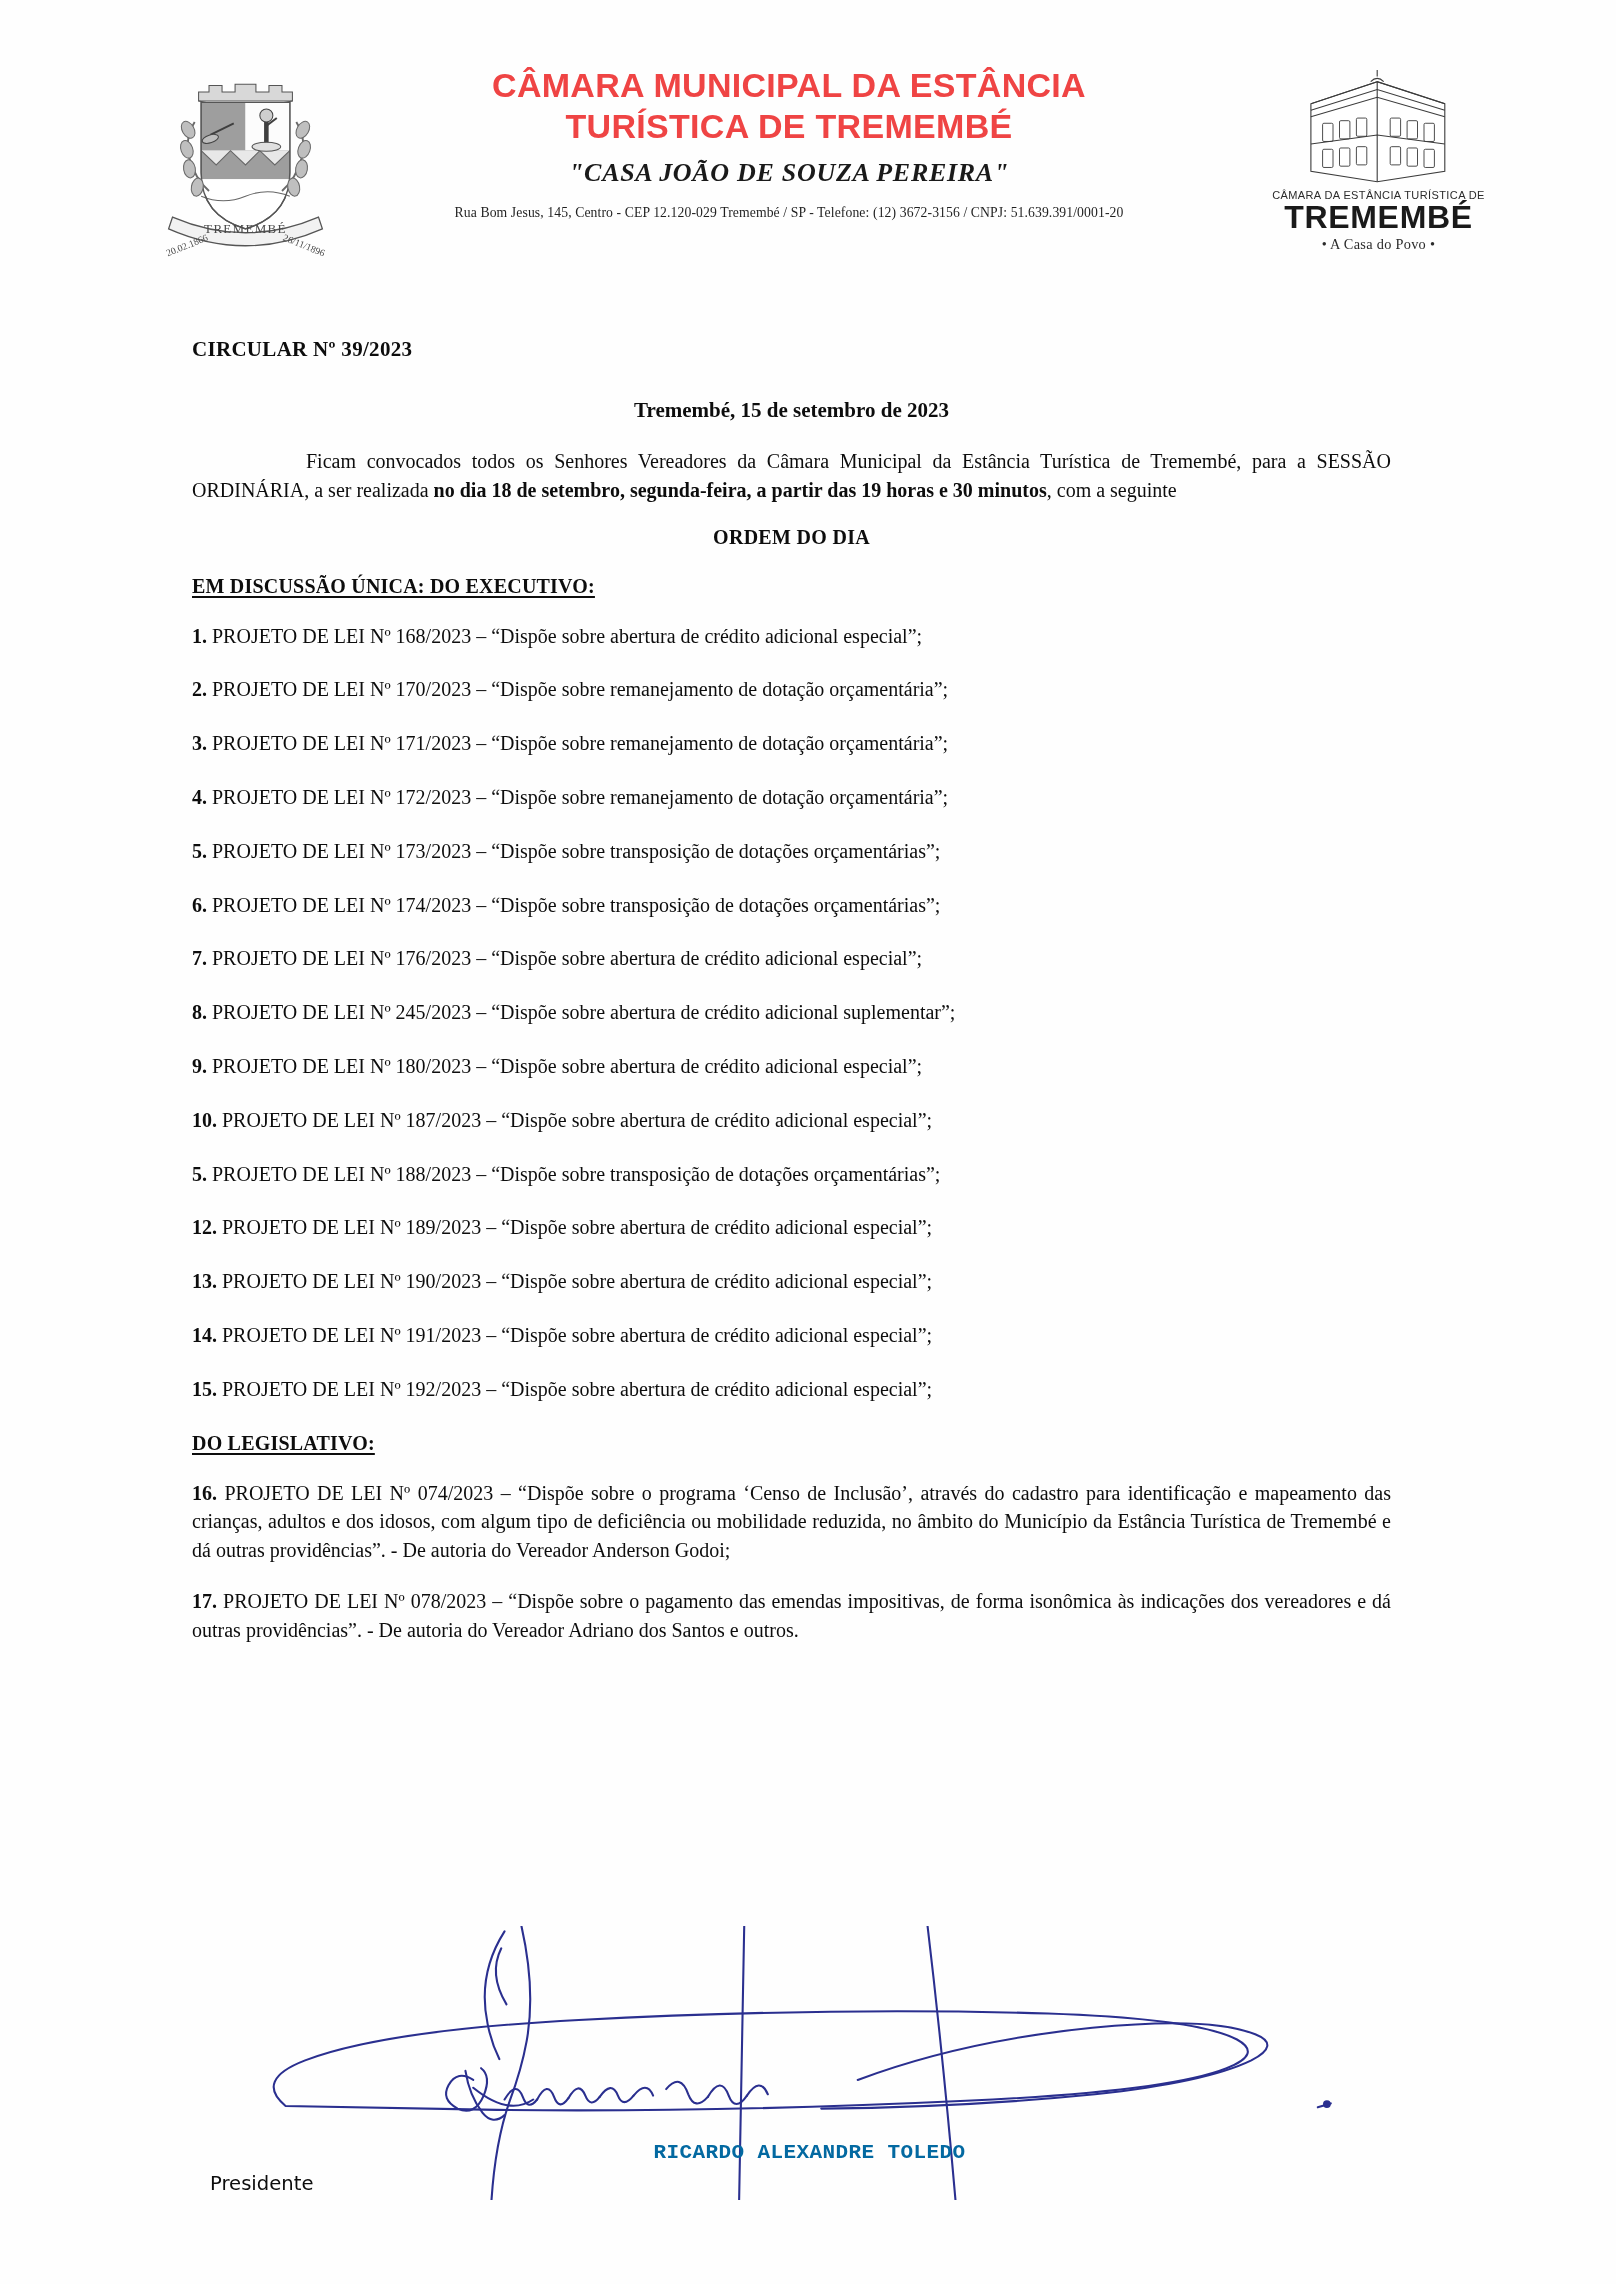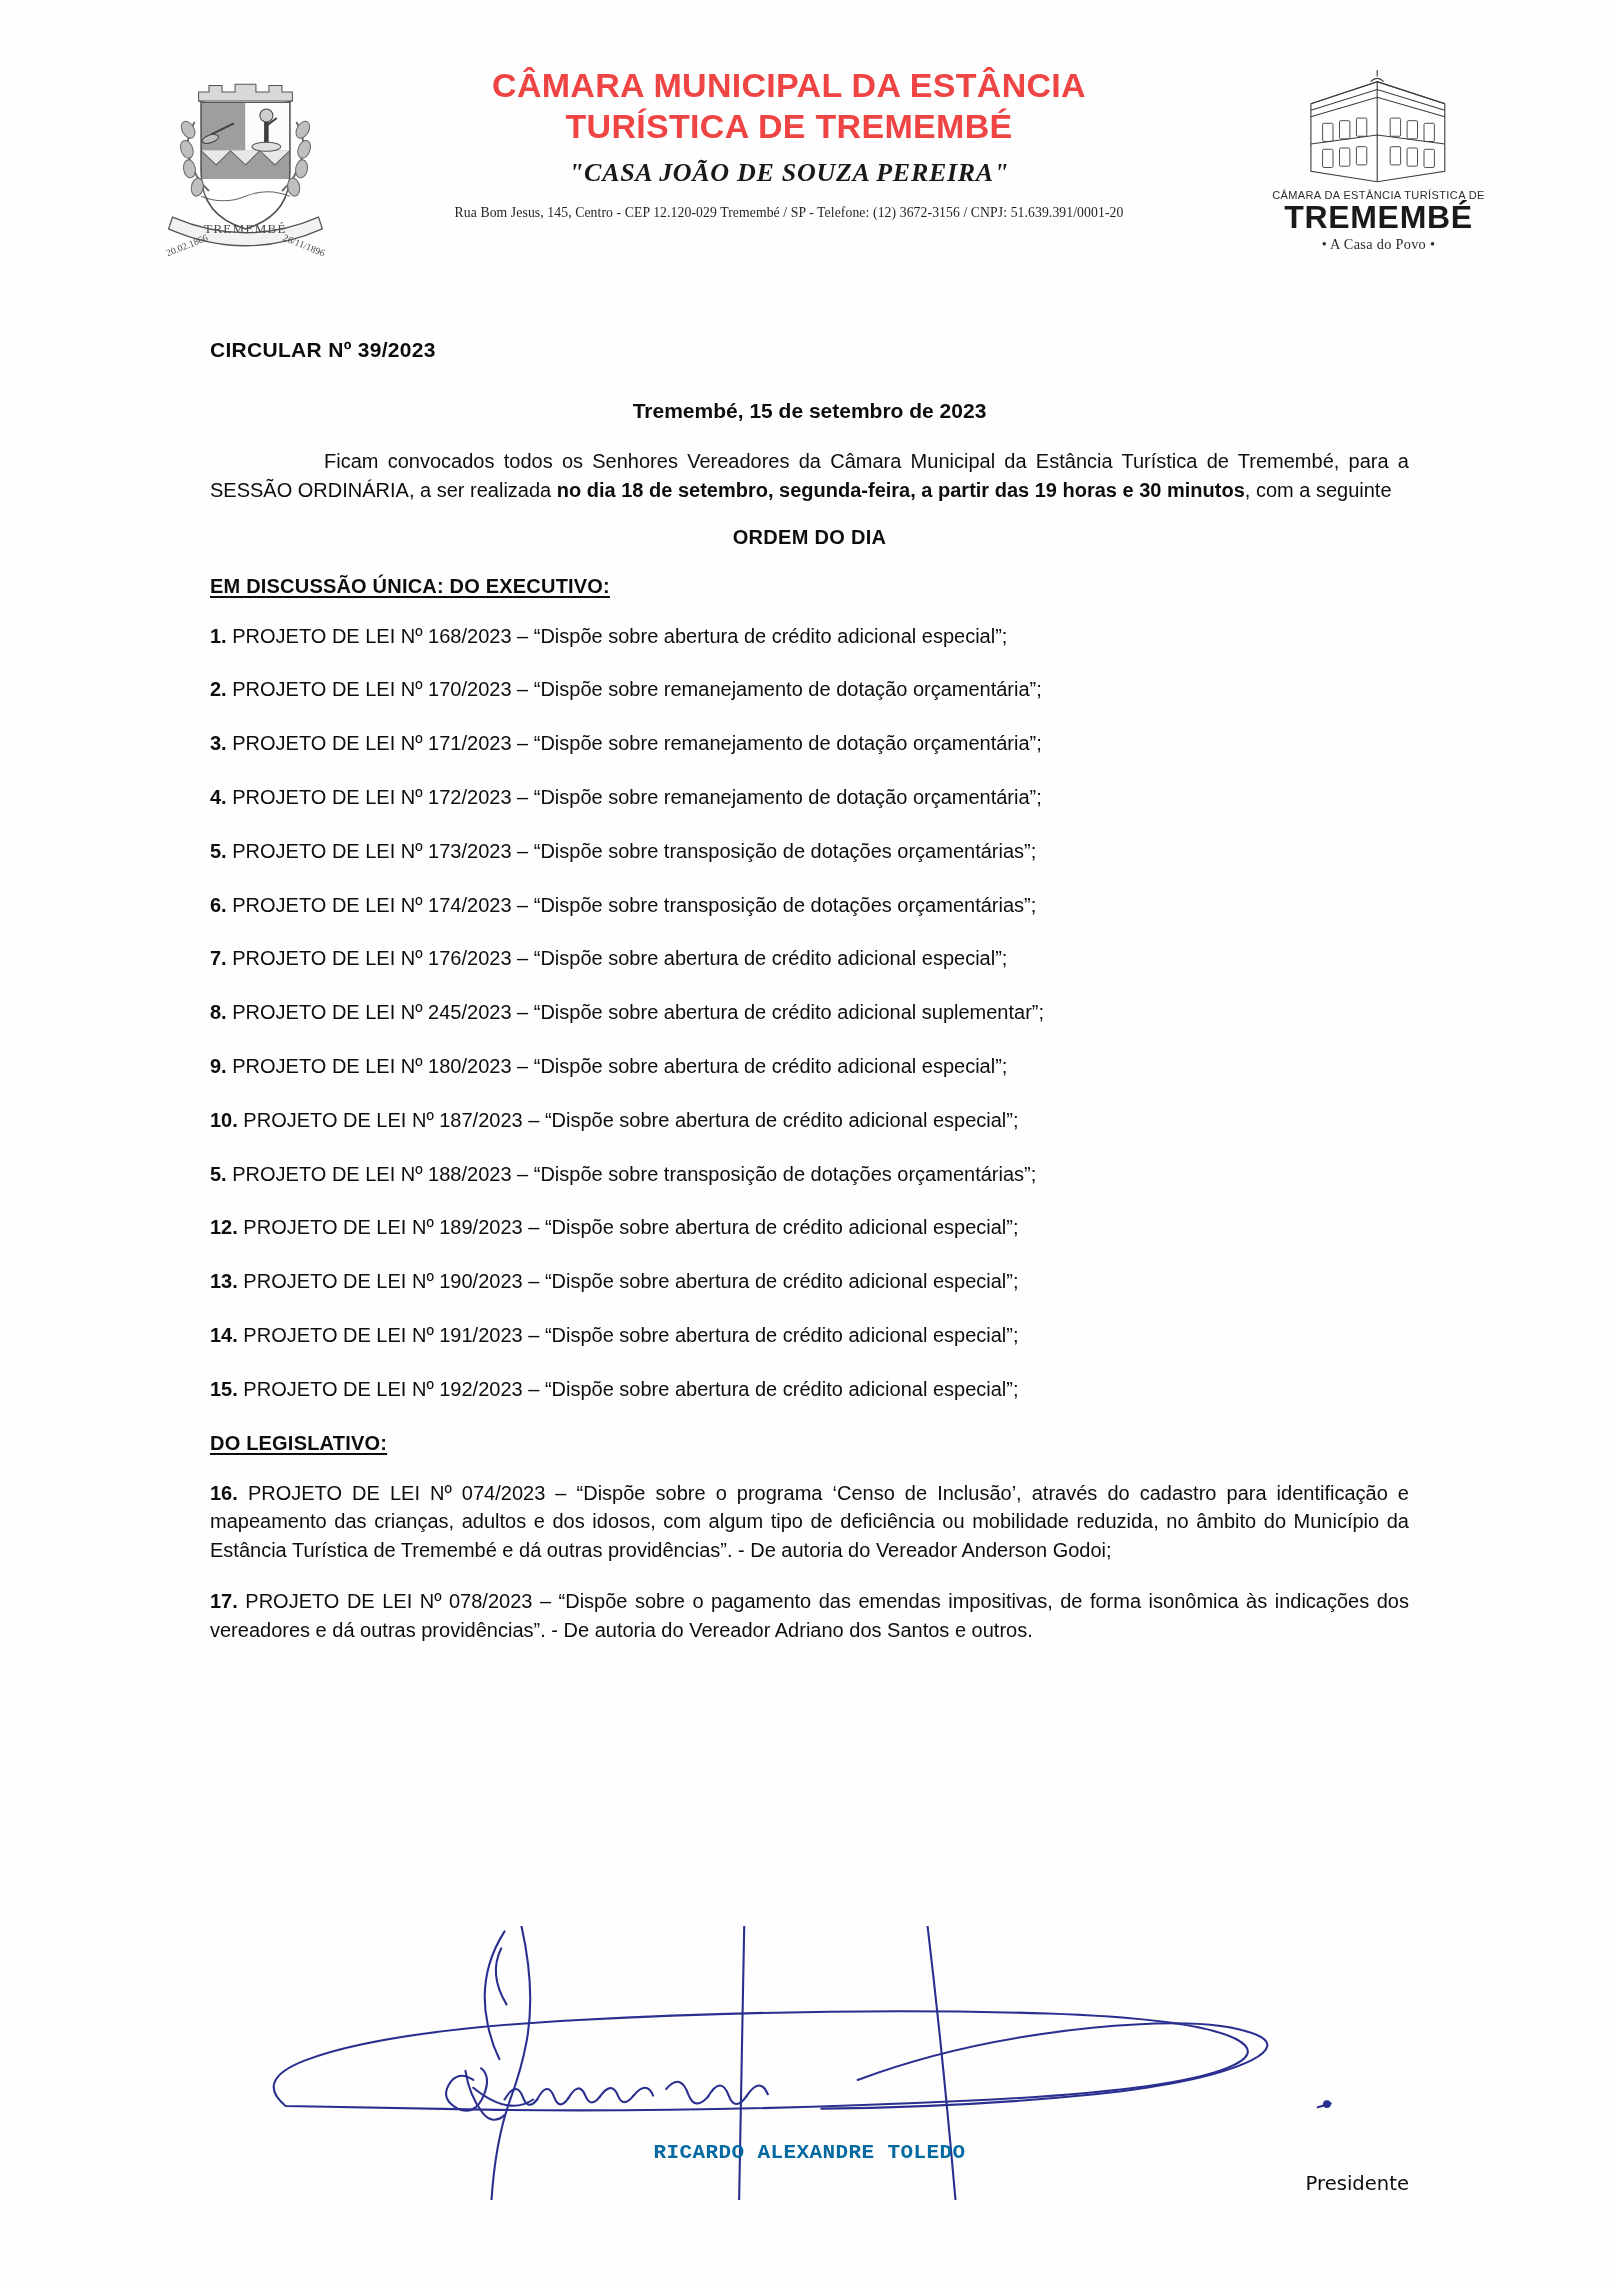--- a/index.html
+++ b/index.html
@@ -101,24 +101,24 @@
     font-family: "Liberation Serif", serif;
     font-size: 14.3px;
     letter-spacing: 0.3px;
     color: #2b2b2b;
     margin-top: 2px;
   }
 
   
   .content {
     position: absolute;
-    left: 210px;
+    left: 192px;
     top: 339px;
     width: 1199px;
-    font-family: Liberation Sans, sans-serif;
+    font-family: Liberation Serif, serif;
     font-size: 20px;
     line-height: 1.0;
     color: #0d0d0d;
   }
 
   .circular-no {
     font-weight: bold;
     font-size: 21px;
     letter-spacing: 0.3px;
     margin-bottom: 40px;
@@ -196,21 +196,21 @@
     font-weight: bold;
     font-size: 21px;
     letter-spacing: 0.4px;
     color: #0369a1;
   }
   .sig-role {
     position: absolute;
     left: 0;
     top: 246px;
     width: 1199px;
-    text-align: right;
+    text-align: left;
     font-size: 19.6px;
     color: #0d0d0d;
   }
 </style>
 </head>
 <body>
 
 <div class="page">
 
   <div class="crest">

